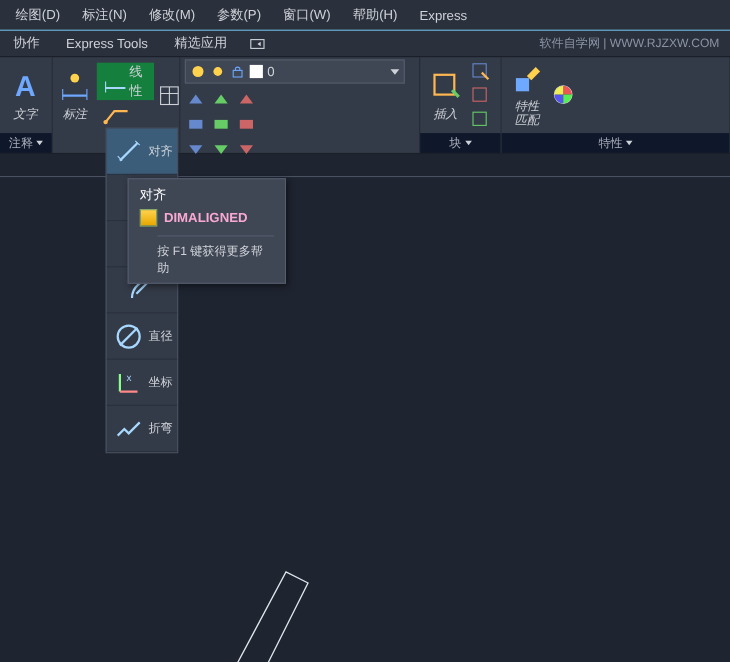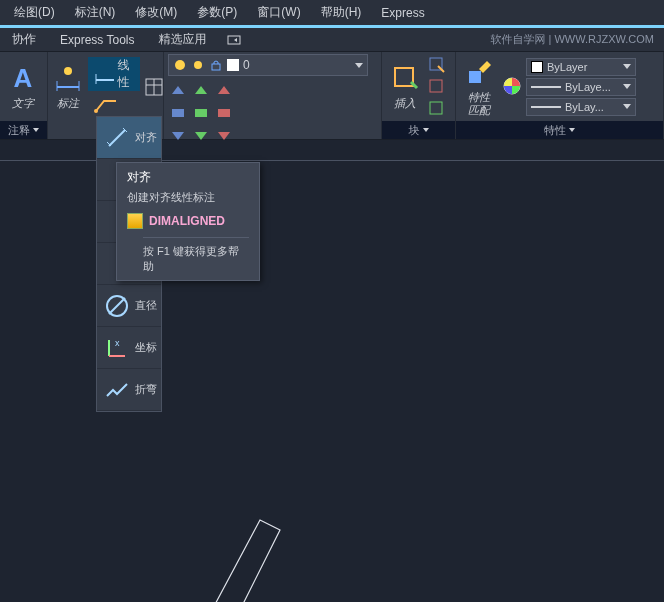--- a/index.html
+++ b/index.html
@@ -1,18 +1,18 @@
 <!DOCTYPE html>
 <html><head>
 <meta charset="utf-8">
 <style>
 * { margin: 0; padding: 0; box-sizing: border-box; font-family: "Microsoft YaHei", Arial, sans-serif; }
 body { width: 664px; height: 602px; background: #1e2430; overflow: hidden; color: #cfd2d8; font-size: 12px; }
 
-.menubar { height: 28px; background: #2a303c; display: flex; align-items: center; padding: 12px 4px; border-bottom: 3px solid #7dd3fc; }
+.menubar { height: 28px; background: #2a303c; display: flex; align-items: center; padding: 12px 4px; border-bottom: 1px solid #7dd3fc; }
 .menubar .m { padding: 0 10px; cursor: pointer; }
 
 .toolbar-row { height: 24px; background: #2a303c; display: flex; align-items: center; border-bottom: 1px solid #1a1f28; }
 .toolbar-row .t { padding: 0 12px; cursor: pointer; }
 .toolbar-row .watermark { margin-left: auto; padding-right: 10px; color: #8b94a5; font-size: 11px; }
 
 .ribbon { height: 88px; background: #343b48; display: flex; border-bottom: 1px solid #1a1f28; }
 .panel { border-right: 1px solid #262c37; display: flex; flex-direction: column; }
 .panel-body { flex: 1; display: flex; align-items: center; padding: 2px 4px; gap: 4px; }
 .panel-label { height: 18px; text-align: center; font-size: 11px; color: #a9aeba; background: #0f172a; display: flex; align-items: center; justify-content: center; gap: 3px; }
@@ -104,21 +104,21 @@
           <svg width="30" height="30">
               <line x1="4" y1="24" x2="26" y2="24" stroke="#6ea8ff" stroke-width="2"></line>
               <line x1="4" y1="18" x2="4" y2="28" stroke="#6ea8ff"></line>
               <line x1="26" y1="18" x2="26" y2="28" stroke="#6ea8ff"></line>
               <circle cx="15" cy="8" r="4" fill="#ffd24d"></circle>
             </svg>
         </div>
         <div class="lbl">标注</div>
       </div>
       <div style="display:flex;flex-direction:column;gap:2px">
-        <div style="display:flex;align-items:center;gap:4px;background:#0c4a6e;padding:2px 4px;height:34px">
+        <div style="display:flex;align-items:center;gap:4px;background:#15803d;padding:2px 4px;height:34px">
           <svg width="28" height="28">
               <line x1="4" y1="20" x2="24" y2="20" stroke="#a8d8ff" stroke-width="2"></line>
               <line x1="4" y1="14" x2="4" y2="24" stroke="#a8d8ff"></line>
               <line x1="24" y1="14" x2="24" y2="24" stroke="#a8d8ff"></line>
             </svg>
           <span>线性</span>
         </div>
         <div style="padding:2px 4px">
           <svg width="28" height="20">
               <path d="M4 16 L12 6 L24 6" fill="none" stroke="#ffb851" stroke-width="2"></path>
@@ -252,37 +252,20 @@
       </div>
       <div style="display:flex;flex-direction:column">
         <svg width="20" height="20" style="margin-bottom:2px">
             <circle cx="10" cy="10" r="8" fill="none" stroke="#cfd2d8"></circle>
             <path d="M10 2 A8 8 0 0 1 18 10 L10 10 Z" fill="#e55"></path>
             <path d="M18 10 A8 8 0 0 1 10 18 L10 10 Z" fill="#5e5"></path>
             <path d="M10 18 A8 8 0 0 1 2 10 L10 10 Z" fill="#55e"></path>
             <path d="M2 10 A8 8 0 0 1 10 2 L10 10 Z" fill="#ee5"></path>
           </svg>
       </div>
-      <div style="display:flex;flex-direction:column">
-        <div class="prop-row">
-          <div class="color-swatch"></div>
-          <span style="flex:1">ByLayer</span>
-          <span class="arrow-down"></span>
-        </div>
-        <div class="prop-row">
-          <div class="line-swatch"></div>
-          <span style="flex:1">ByLaye...</span>
-          <span class="arrow-down"></span>
-        </div>
-        <div class="prop-row">
-          <div class="line-swatch"></div>
-          <span style="flex:1">ByLay...</span>
-          <span class="arrow-down"></span>
-        </div>
-      </div>
     </div>
     <div class="panel-label">
         <span>特性</span>
         <span class="chev"></span>
       </div>
   </div>
 
 </div>
 
 <div class="canvas-area">
@@ -338,19 +321,18 @@
   <div class="dd-item withlabel">
     <svg width="28" height="28">
         <path d="M4 20 L10 14 L14 18 L24 8" fill="none" stroke="#a8d8ff" stroke-width="2"></path>
       </svg>
     <span style="font-size:11px">折弯</span>
   </div>
 </div>
 
 <div class="tooltip">
   <div class="title">对齐</div>
-  <div class="sub">创建对齐线性标注</div>
   <div class="cmd">
     <div class="ic"></div>
     <div class="txt">DIMALIGNED</div>
   </div>
   <div class="hint">按 F1 键获得更多帮助</div>
 </div>
 
 </body></html>

